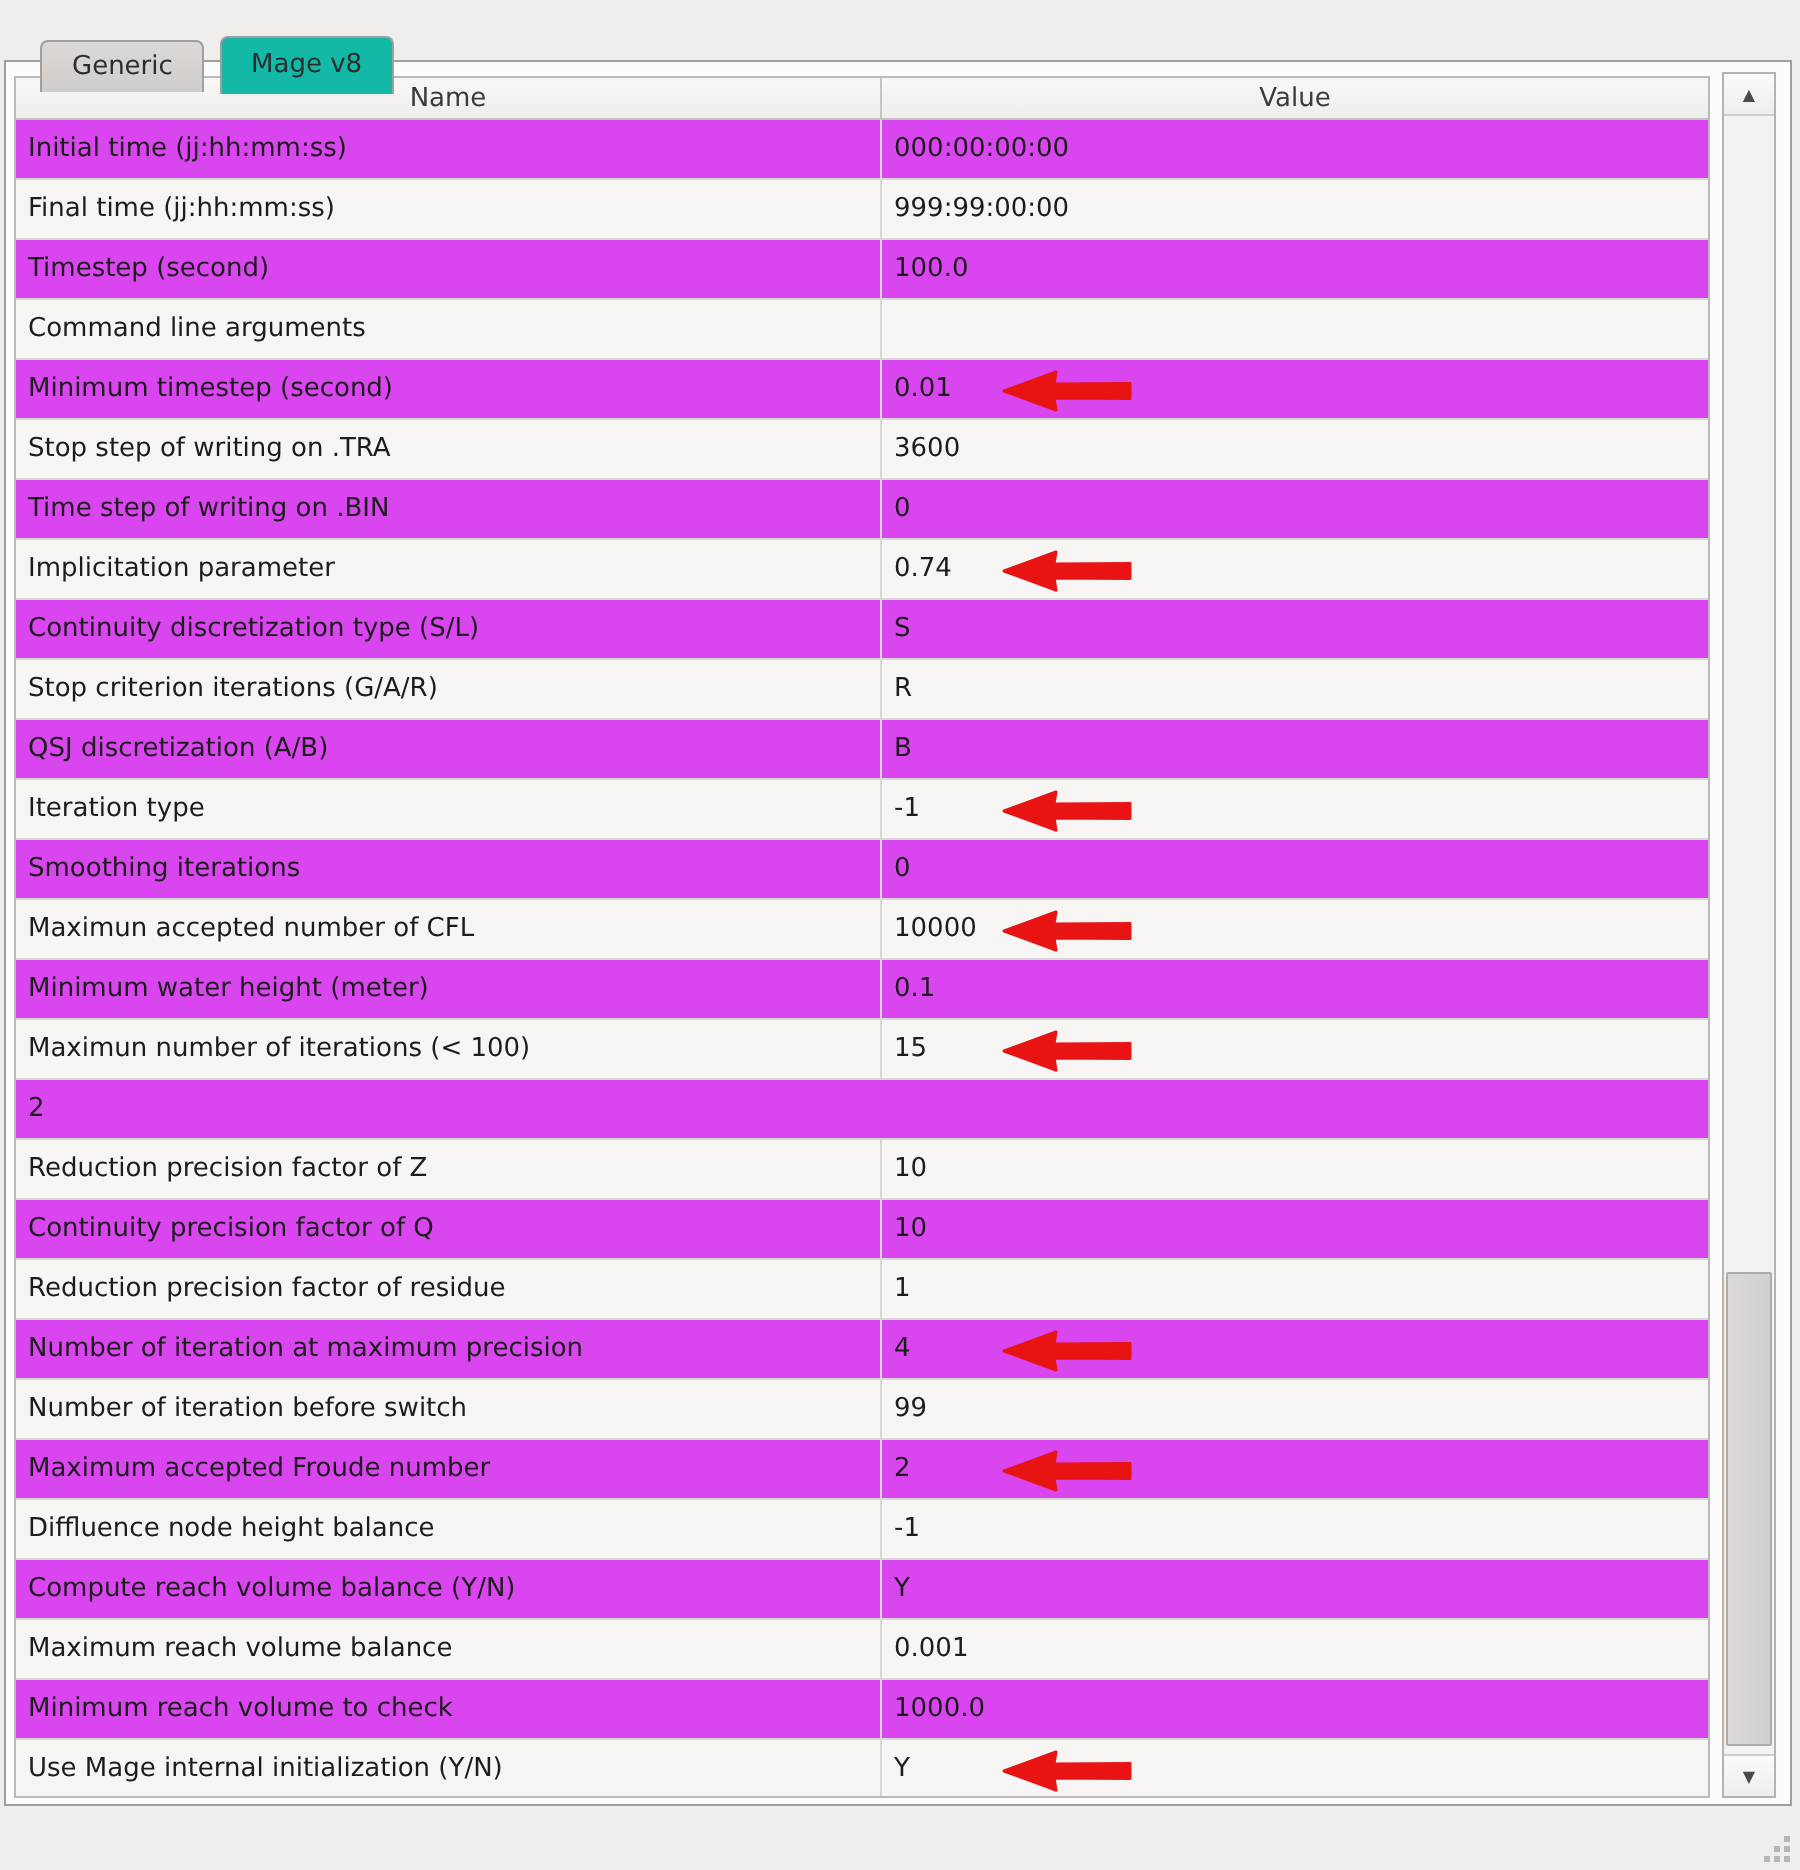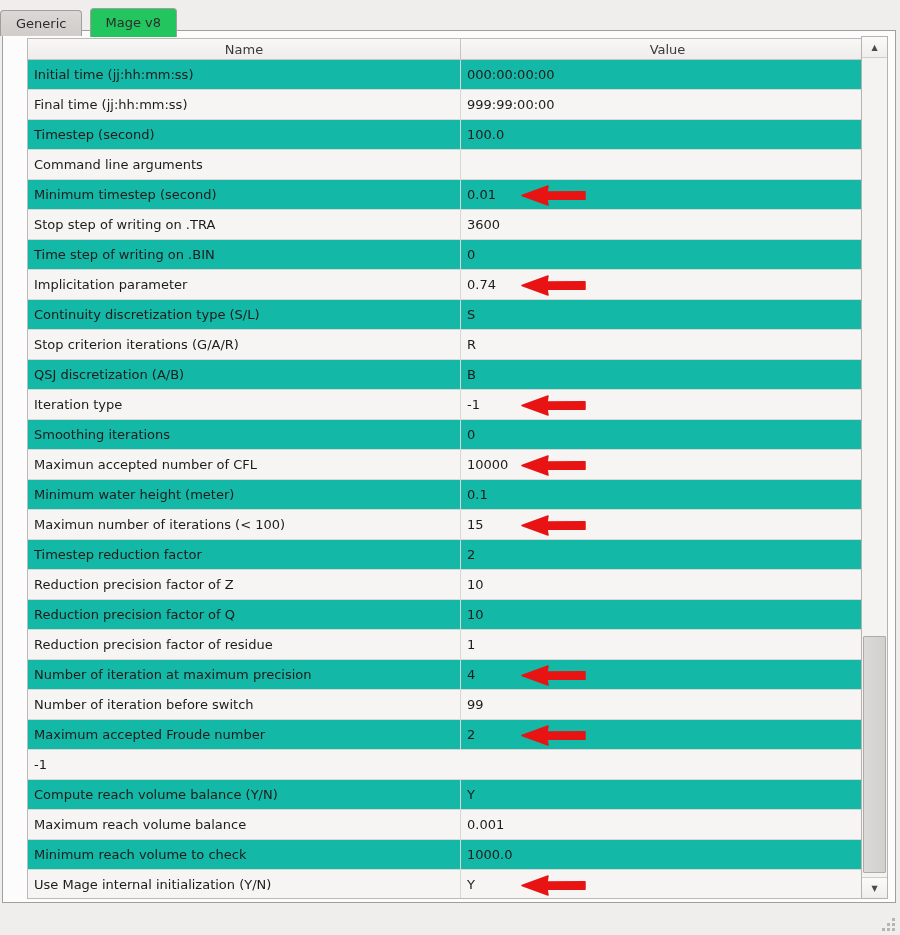--- a/index.html
+++ b/index.html
@@ -14,55 +14,55 @@
   .tabbar{
     position:absolute;left:0;top:0;width:100%;height:30px;
     z-index:3;
   }
   .tab{
     display:inline-block;vertical-align:bottom;
     padding:0 15px;font-size:13px;color:#2d2d2d;
     border:1px solid #a19e9b;border-bottom:none;
     border-radius:4px 4px 0 0;
     line-height:25px;height:25px;
-    margin-top:3px;margin-left:0;
+    margin-top:3px;margin-left:20px;
     background:linear-gradient(#dbd8d6,#cfccc9);
     cursor:default;
     position:relative;
   }
   .tab.active{
-    background:#22c55e;
-    height:28px;line-height:28px;margin-top:8px;margin-left:2px;
+    background:#14b8a6;
+    height:28px;line-height:28px;margin-top:18px;margin-left:2px;
     margin-bottom:-1px;
     z-index:4;
   }
   
   .panel{
     position:absolute;left:2px;top:30px;width:894px;height:873px;
     background:#fcfcfc;border:1px solid #a19e9b;box-sizing:border-box;
     z-index:1;
   }
   
   .ptable{
-    position:absolute;left:24px;top:7px;width:848px;height:861px;
+    position:absolute;left:4px;top:7px;width:848px;height:861px;
     border:1px solid #bcbab8;box-sizing:border-box;background:#fff;
     overflow:hidden;
   }
   .thead{
     display:flex;height:21px;background:linear-gradient(#f9f8f7,#efedec);
     border-bottom:1px solid #c6c4c2;box-sizing:border-box;
     font-size:13px;color:#3a3a3a;
   }
   .th{box-sizing:border-box;display:flex;align-items:center;justify-content:center;}
   .th.name{width:433px;border-right:1px solid #c6c4c2;}
   .th.value{flex:1;}
   .tr{
     display:flex;height:30px;box-sizing:border-box;
     border-bottom:1px solid #d9d7d5;
-    background:#14b8a6;
+    background:#d946ef;
     font-size:13px;color:#1c1c1c;
   }
   .tr:nth-child(even){background:#f6f5f4;}
   .td{box-sizing:border-box;display:flex;align-items:center;padding-left:6px;overflow:hidden;white-space:nowrap;}
   .td.name{width:433px;border-right:1px solid #d9d7d5;}
   .td.value{flex:1;position:relative;}
   .arrow{
     position:absolute;left:60px;top:50%;
     width:66px;height:21px;margin-top:-10px;
     display:none;
@@ -244,37 +244,36 @@
     <div class="td name">Maximun number of iterations (&lt; 100)</div>
     <div class="td value">
       <span class="val">15</span>
       <svg class="arrow" viewBox="0 0 66 21">
         <path d="M1 10.5 L27 1 L26 7 L64 6.8 L64 14.2 L26 14 L27 20 Z" fill="#e81414" stroke="#e81414" stroke-width="1.5" stroke-linejoin="round"></path>
       </svg>
     </div>
   </div>
 
   <div class="tr" data-arrow="false">
-    <div class="td name">Timestep reduction factor</div>
     <div class="td value">
       <span class="val">2</span>
 
     </div>
   </div>
 
   <div class="tr" data-arrow="false">
     <div class="td name">Reduction precision factor of Z</div>
     <div class="td value">
       <span class="val">10</span>
 
     </div>
   </div>
 
   <div class="tr" data-arrow="false">
-    <div class="td name">Reduction precision factor of Q</div>
+    <div class="td name">Continuity precision factor of Q</div>
     <div class="td value">
       <span class="val">10</span>
 
     </div>
   </div>
 
   <div class="tr" data-arrow="false">
     <div class="td name">Reduction precision factor of residue</div>
     <div class="td value">
       <span class="val">1</span>
@@ -304,20 +303,21 @@
     <div class="td name">Maximum accepted Froude number</div>
     <div class="td value">
       <span class="val">2</span>
       <svg class="arrow" viewBox="0 0 66 21">
         <path d="M1 10.5 L27 1 L26 7 L64 6.8 L64 14.2 L26 14 L27 20 Z" fill="#e81414" stroke="#e81414" stroke-width="1.5" stroke-linejoin="round"></path>
       </svg>
     </div>
   </div>
 
   <div class="tr" data-arrow="false">
+    <div class="td name">Diffluence node height balance</div>
     <div class="td value">
       <span class="val">-1</span>
 
     </div>
   </div>
 
   <div class="tr" data-arrow="false">
     <div class="td name">Compute reach volume balance (Y/N)</div>
     <div class="td value">
       <span class="val">Y</span>

